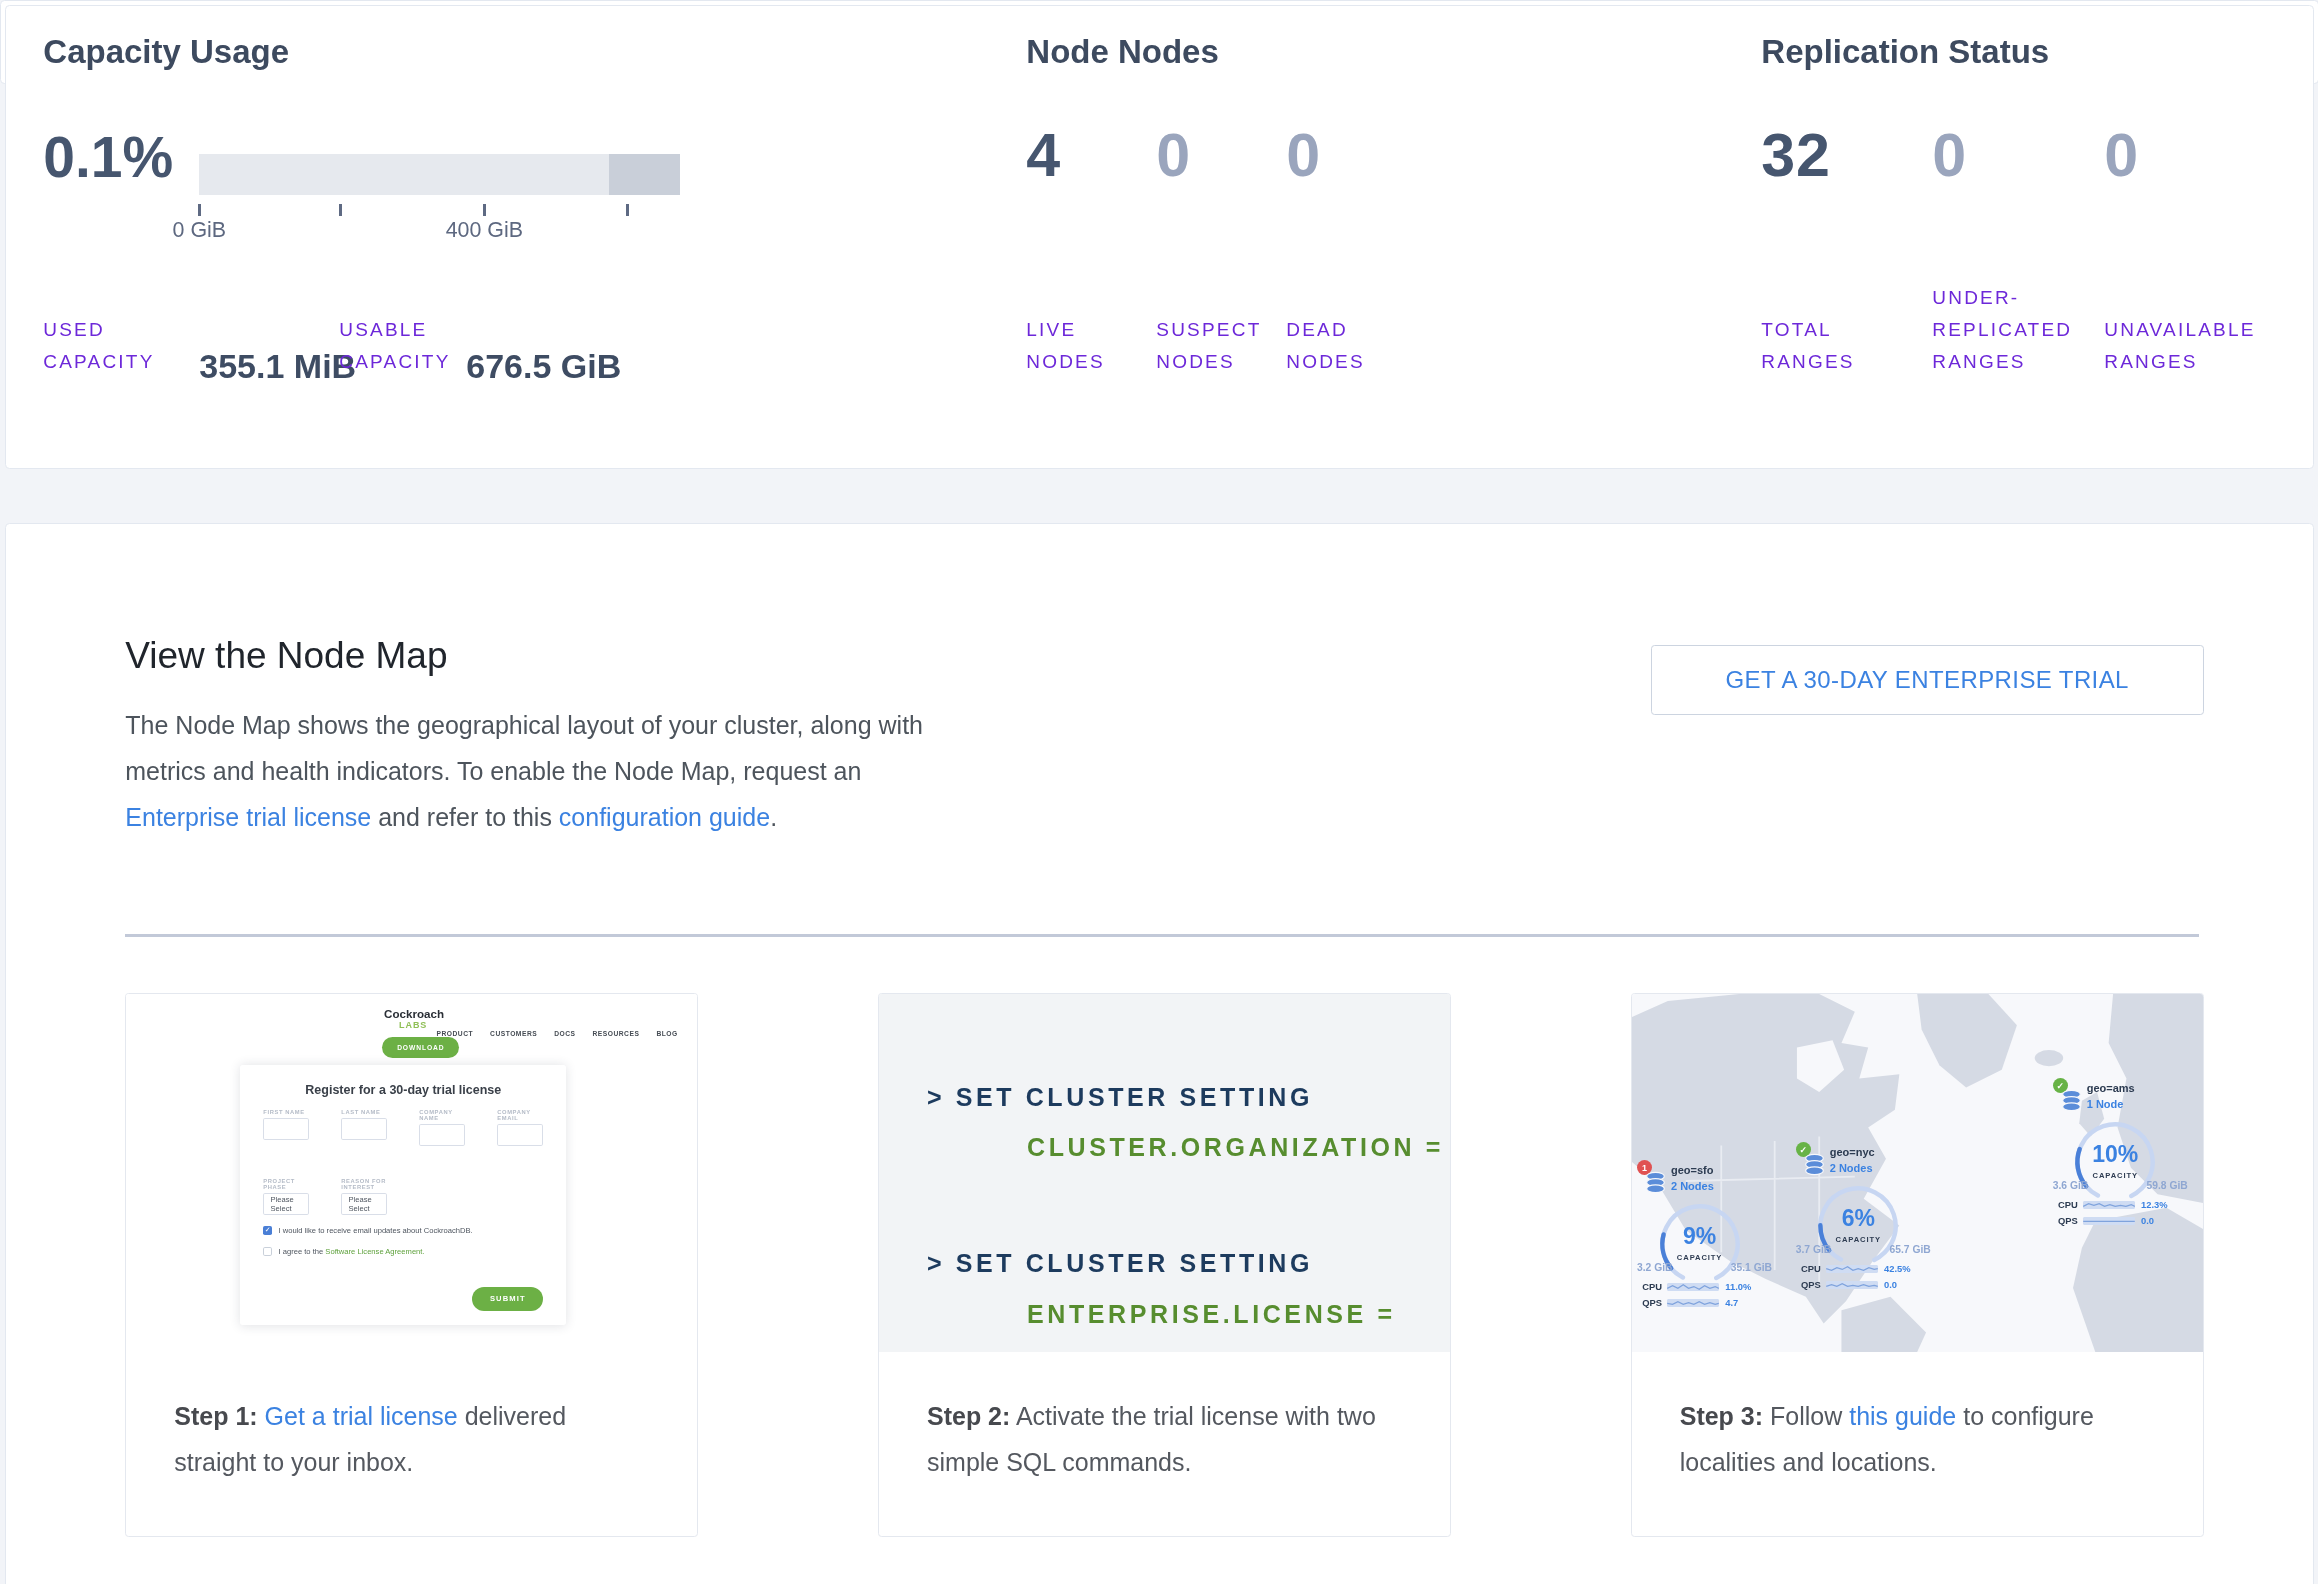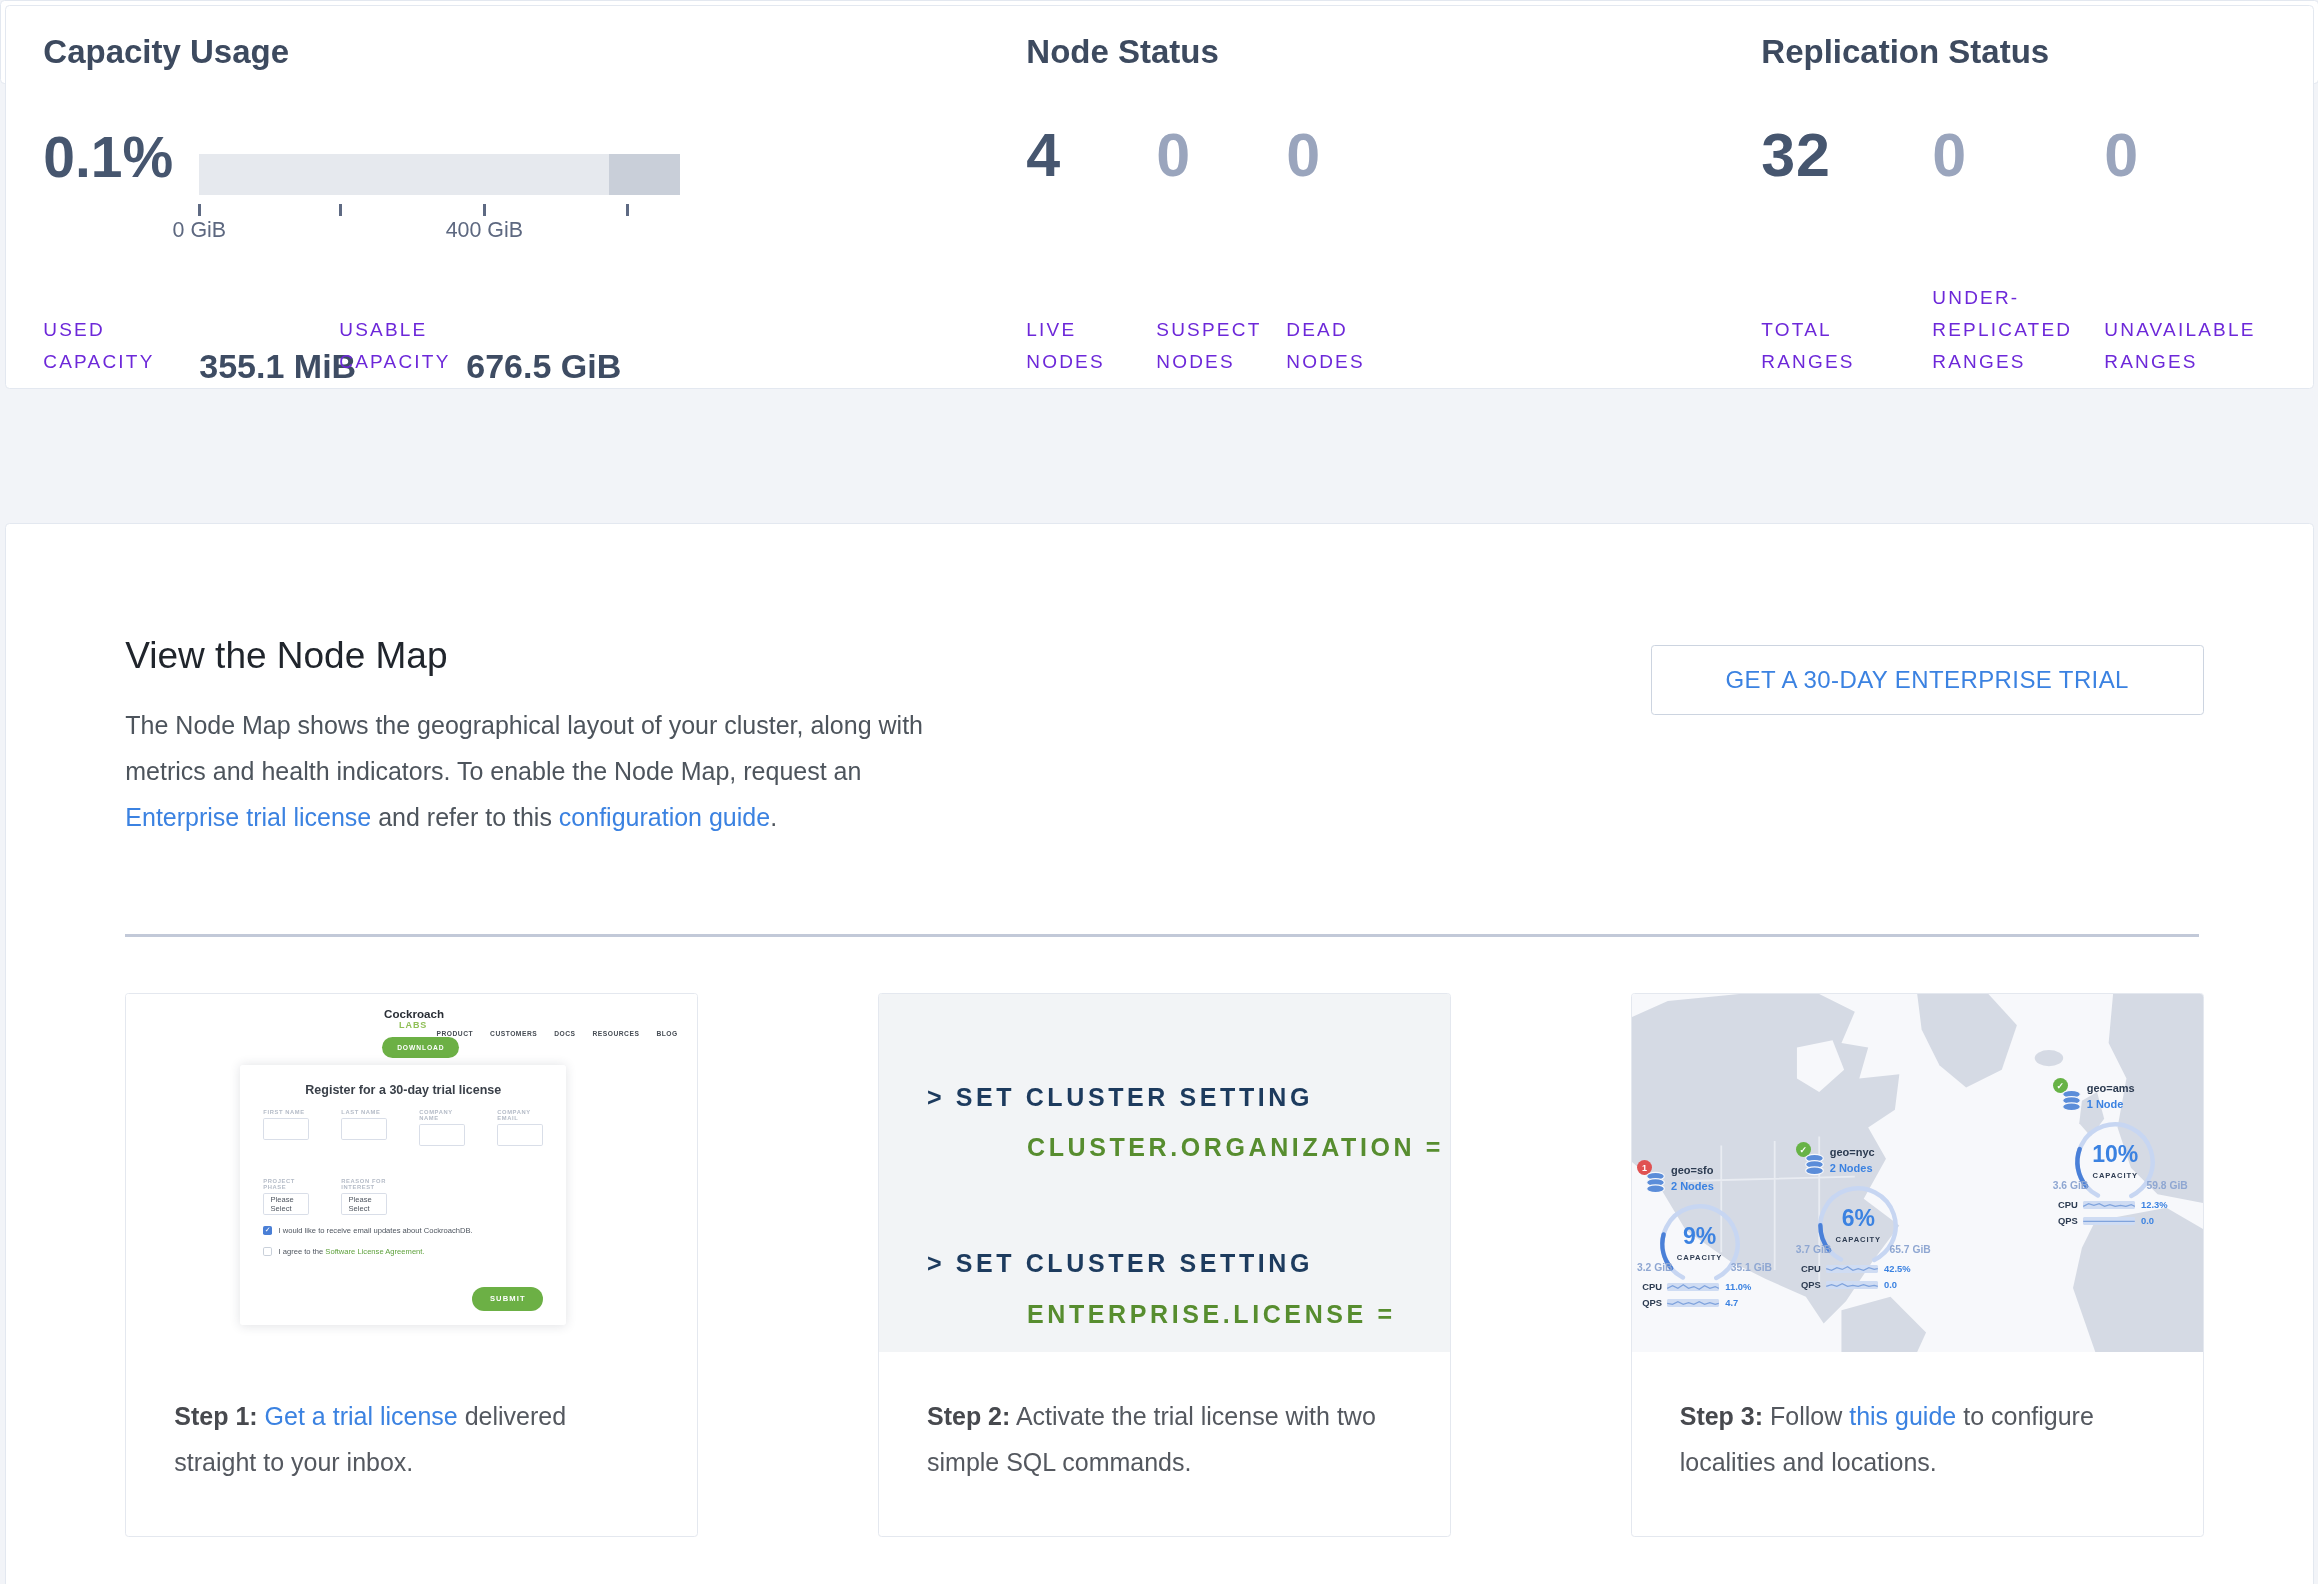--- a/index.html
+++ b/index.html
@@ -3,21 +3,21 @@
 <meta charset="utf-8">
 <style>
   * { margin:0; padding:0; box-sizing:border-box; }
   html,body { background:#f2f4f8; }
   body { font-family:"Liberation Sans", sans-serif; }
   .stage { position:relative; width:2319px; height:1585px; background:#f2f4f8; overflow:hidden; }
 
   .panel { position:absolute; background:#fff; border:0.9px solid #e3e8f0; border-radius:4.5px; }
 
   
-  .stats-panel { left:5.3px; right:5.3px; top:5.3px; height:384px; }
+  .stats-panel { left:5.3px; right:5.3px; top:5.3px; height:464px; }
   .sec-title { position:absolute; top:27px; font-size:33px; font-weight:700; color:#3d4a5f; }
   .big-num { position:absolute; top:114px; font-size:61px; font-weight:700; color:#46566f; letter-spacing:0.9px; }
   .big-num.muted { color:#9aa5bd; }
   .cap-pct { position:absolute; left:37px; top:118px; font-size:57px; font-weight:700; color:#46566f; }
   .cap-bar { position:absolute; left:193px; top:148px; width:481px; height:41px; background:#e6e9ee; }
   .cap-bar-dark { position:absolute; right:0; top:0; width:71px; height:100%; background:#c9cfd9; }
   .tick { position:absolute; top:198px; width:2.7px; height:11.6px; background:#5e6a83; }
   .tick-label { position:absolute; top:212px; font-size:21.4px; color:#5d6880; transform:translateX(-50%); white-space:nowrap; }
   .small-caps { position:absolute; font-size:19px; letter-spacing:2.2px; color:#6d28d9; line-height:32px; }
   .small-caps span { display:block; }
@@ -112,21 +112,21 @@
       <span>USED</span>
       <span>CAPACITY</span>
     </div>
     <div class="metric-value" style="left:193px;">355.1 MiB</div>
     <div class="small-caps" style="left:333px; top:308px;">
       <span>USABLE</span>
       <span>CAPACITY</span>
     </div>
     <div class="metric-value" style="left:460px;">676.5 GiB</div>
 
-    <div class="sec-title" style="left:1020px;">Node Status</div>
+    <div class="sec-title" style="left:1020px;">Node Nodes</div>
     <div class="big-num" style="left:1020px;">4</div>
     <div class="big-num muted" style="left:1150px;">0</div>
     <div class="big-num muted" style="left:1280px;">0</div>
     <div class="small-caps" style="left:1020px; top:308px;">
       <span>LIVE</span>
       <span>NODES</span>
     </div>
     <div class="small-caps" style="left:1150px; top:308px;">
       <span>SUSPECT</span>
       <span>NODES</span>

